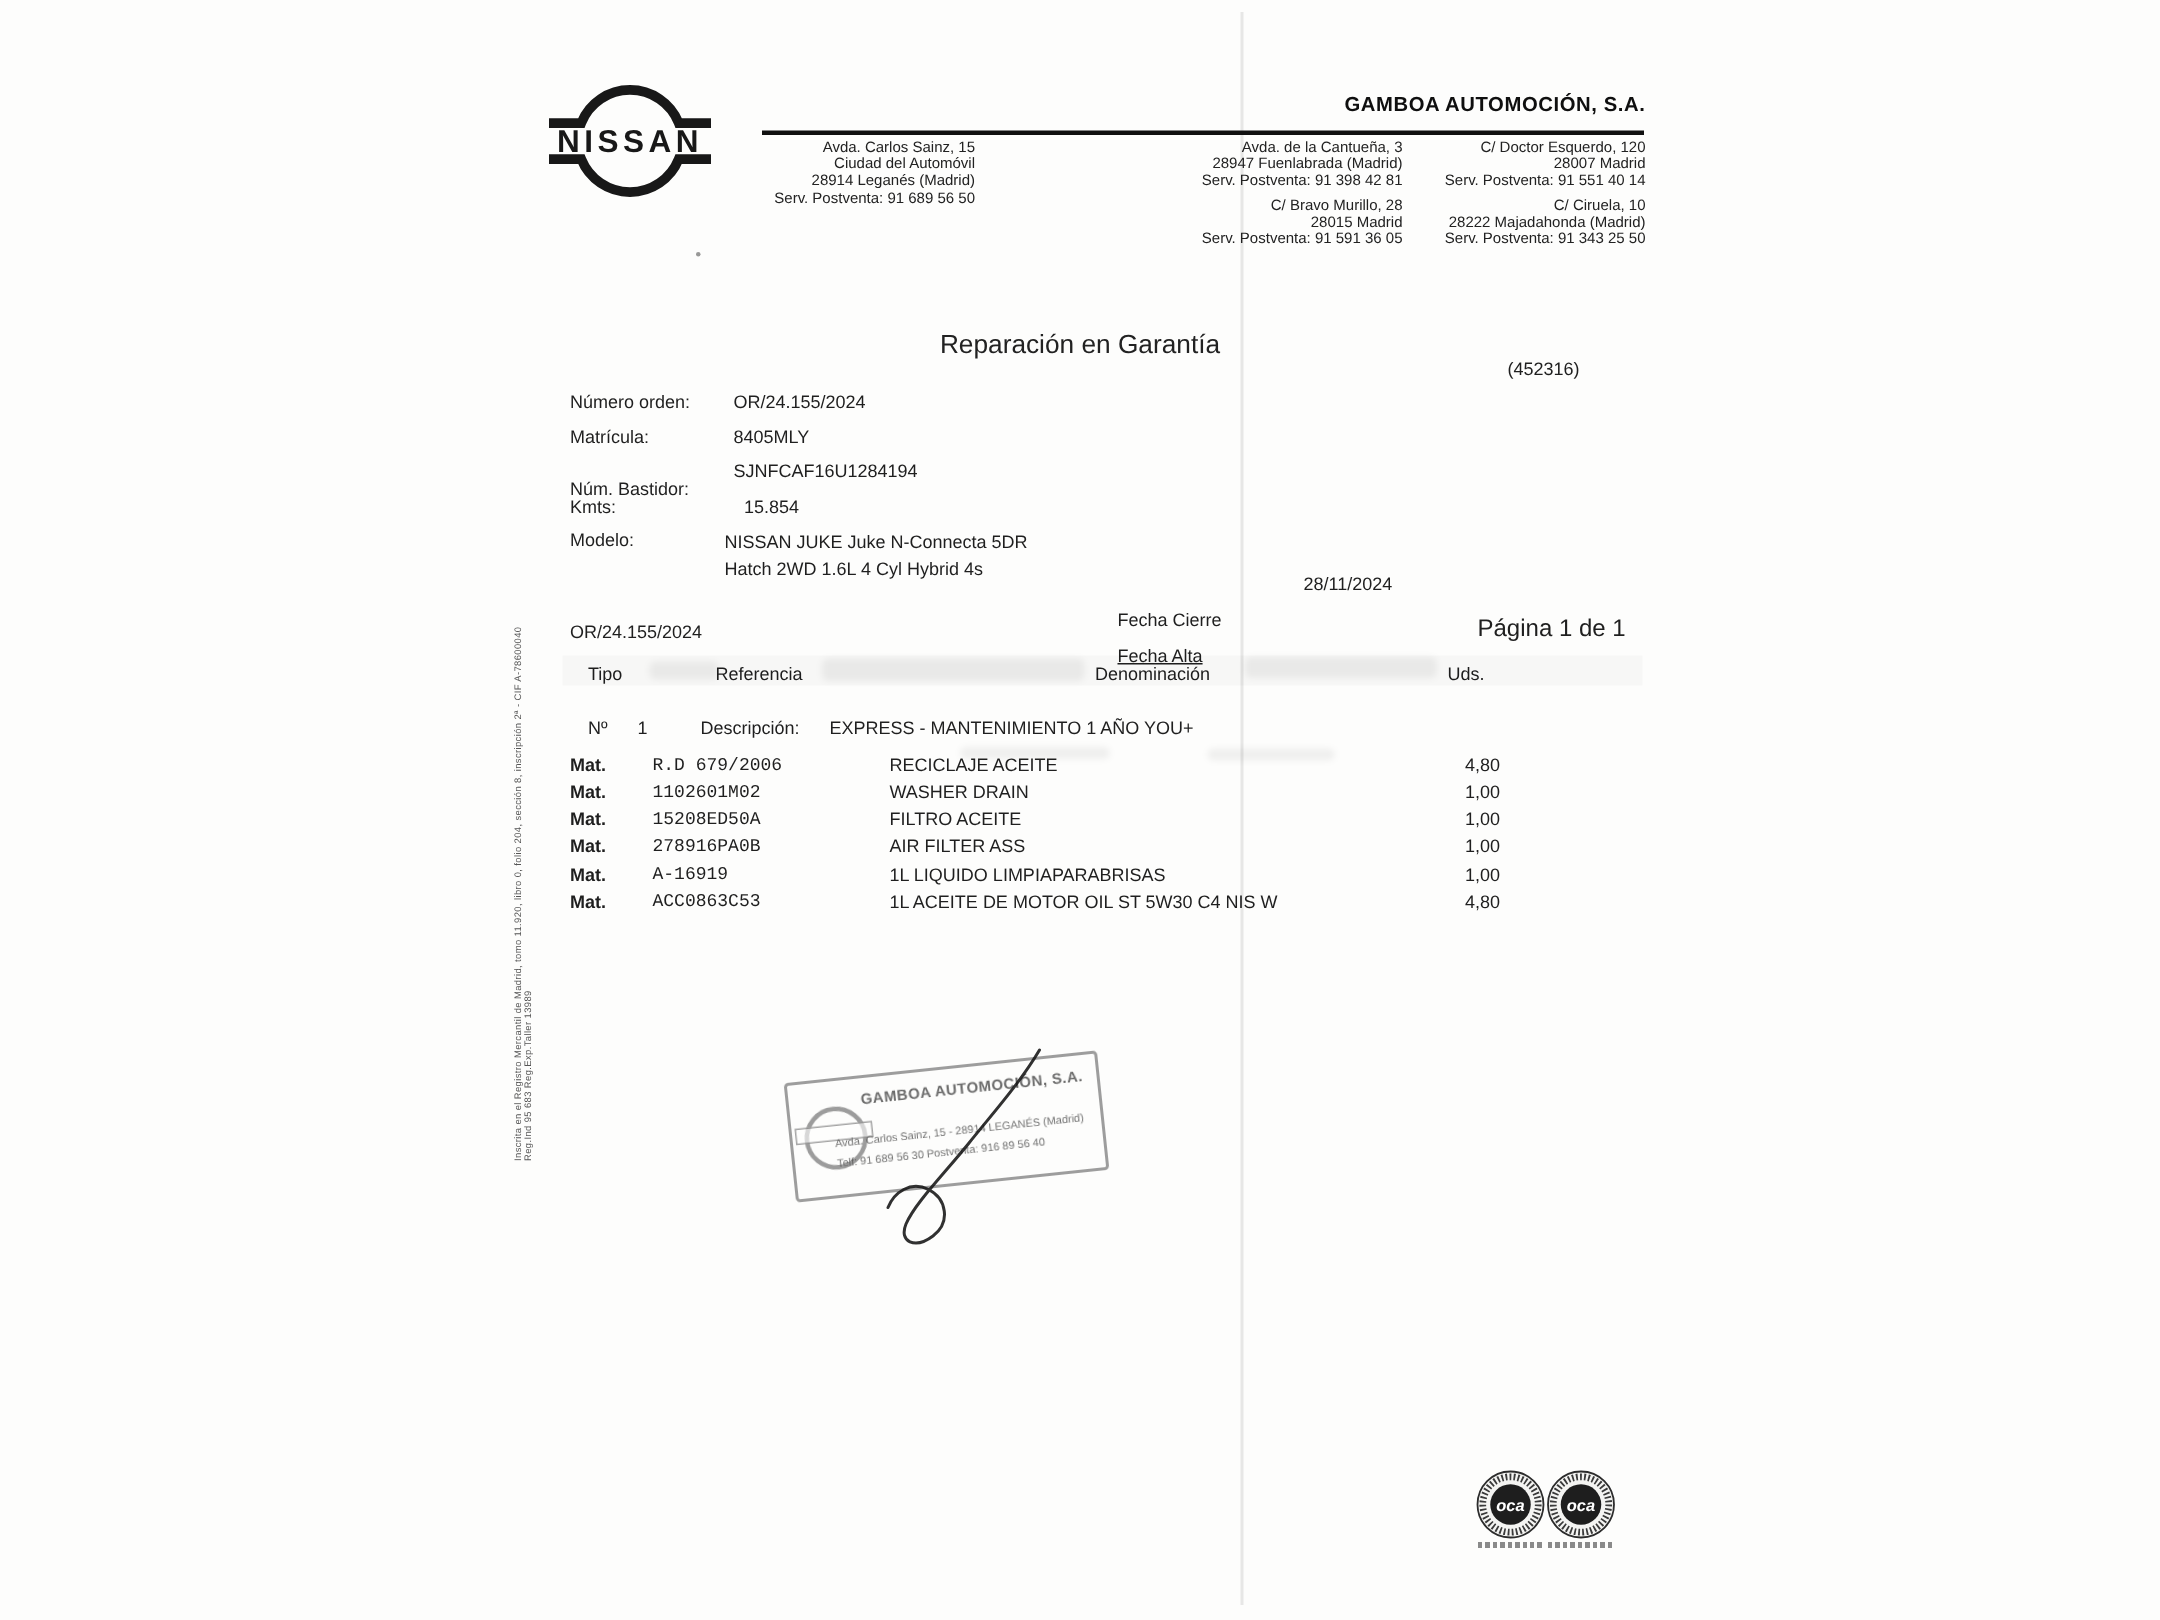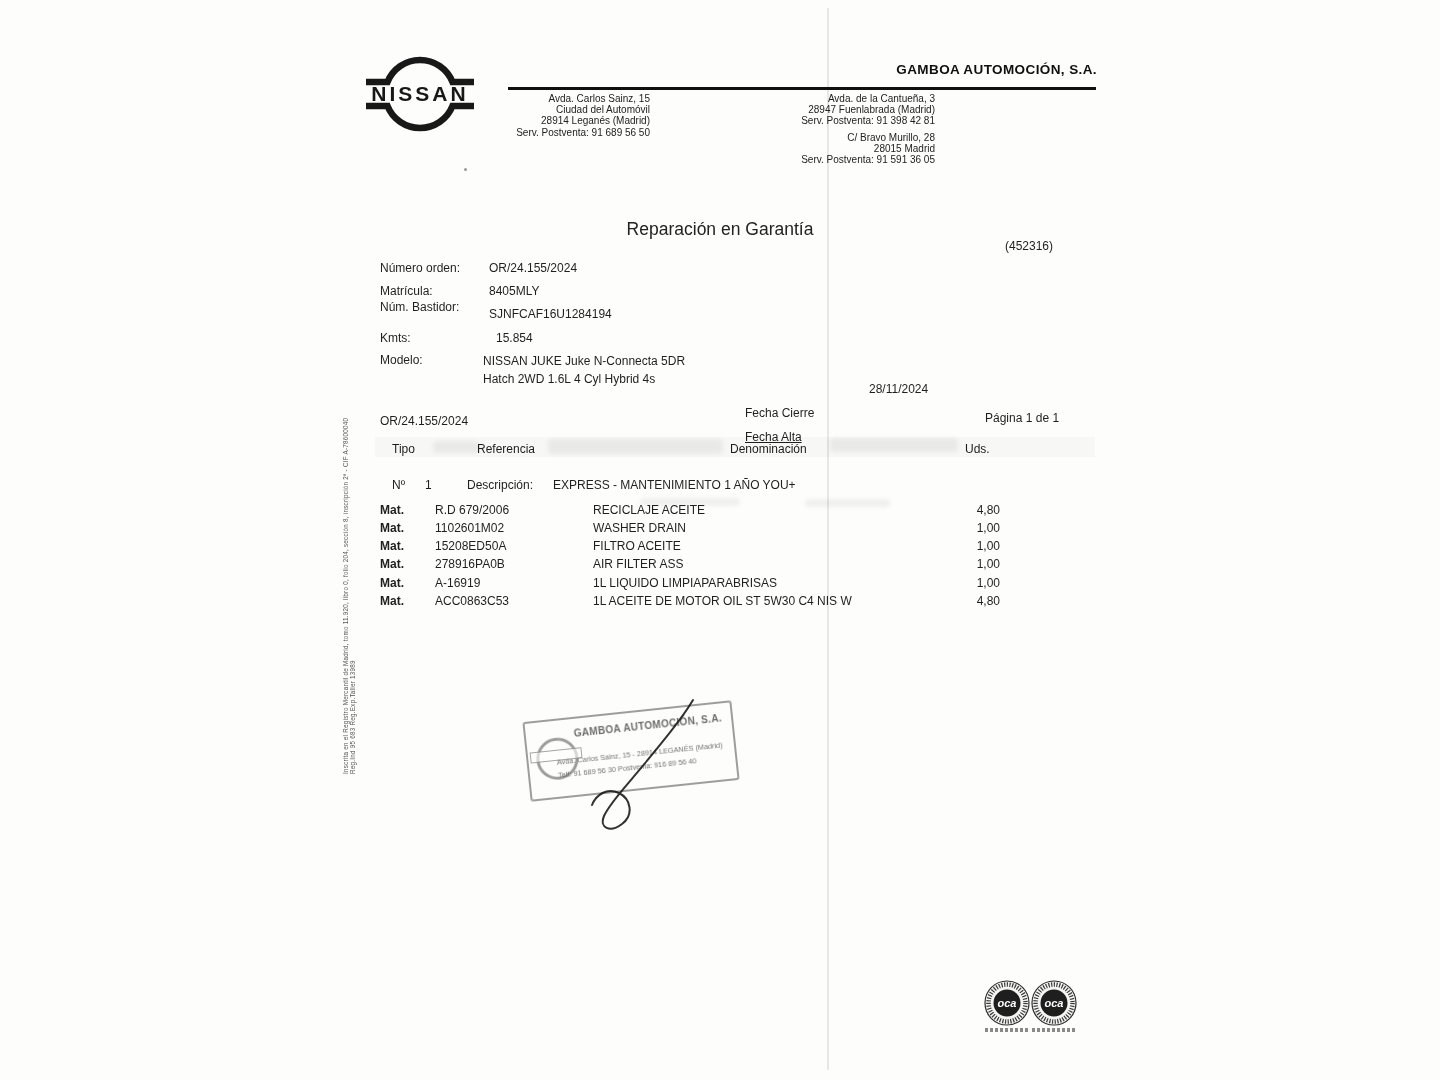--- a/index.html
+++ b/index.html
@@ -15,27 +15,27 @@
   .fold-line{left:827px;top:8px;width:2px;height:1062px;background:rgba(0,0,0,0.085);}
   
   .doc-title{left:545px;top:219px;width:350px;text-align:center;font-size:17.5px;color:#222;}
   .ref-number{left:1005px;top:239px;font-size:12px;}
   .f-label{left:380px;font-size:12px;}
   .f-value{left:489px;font-size:12px;white-space:nowrap;}
   .modelo-val{left:483px;font-size:12px;line-height:18px;white-space:nowrap;}
   .fecha-label{left:745px;font-size:12px;margin-top:48px;}
   .fecha-value{left:869px;font-size:12px;}
   .order-ref{left:380px;top:414px;font-size:12px;}
-  .page-indicator{left:985px;top:411px;font-size:12px;}
+  .page-indicator{left:985px;top:411px;font-size:16px;}
   
   .thead-band{left:375px;top:437px;width:720px;height:20px;background:rgba(0,0,0,0.025);}
   .th{top:442px;font-size:12px;color:#1d1d1d;}
   .desc-row span, .item-row span{font-size:12px;white-space:nowrap;}
   .item-tipo{left:380px;font-weight:bold;}
-  .item-ref{left:435px;}
+  .item-ref{left:435px;font-family:Liberation Mono, monospace;}
   .item-den{left:593px;}
   .item-uds{right:440px;width:70px;text-align:right;}
   .smudge{background:rgba(0,0,0,0.055);filter:blur(2px);border-radius:4px;}
   
   .stamp{left:526px;top:711px;width:206px;height:76px;transform:rotate(-6deg);
          border:2.5px solid rgba(55,55,55,0.55);border-radius:3px;opacity:.88;filter:blur(.4px);}
   .stamp-emblem{left:8px;top:17px;width:36px;height:36px;border:3px solid rgba(70,70,70,0.6);border-radius:50%;}
   .stamp-emblem-bar{left:2px;top:29px;width:50px;height:9px;border:1.5px solid rgba(70,70,70,0.55);background:rgba(255,255,255,0.6);}
   .stamp-l1{left:48px;top:9px;width:154px;font-size:10px;font-weight:bold;letter-spacing:.3px;color:rgba(50,50,50,0.82);white-space:nowrap;}
   .stamp-l2{left:28px;top:37px;width:176px;font-size:7.3px;color:rgba(55,55,55,0.8);white-space:nowrap;}
@@ -78,29 +78,41 @@
       <div>Avda. de la Cantueña, 3</div>
       <div>28947 Fuenlabrada (Madrid)</div>
       <div>Serv. Postventa: 91 398 42 81</div>
     </div>
     <div class="g2">
       <div>C/ Bravo Murillo, 28</div>
       <div>28015 Madrid</div>
       <div>Serv. Postventa: 91 591 36 05</div>
     </div>
   </div>
+  <div class="abs addr-col c4" style="right:343px;">
+    <div class="g1">
+      <div>C/ Doctor Esquerdo, 120</div>
+      <div>28007 Madrid</div>
+      <div>Serv. Postventa: 91 551 40 14</div>
+    </div>
+    <div class="g2">
+      <div>C/ Ciruela, 10</div>
+      <div>28222 Majadahonda (Madrid)</div>
+      <div>Serv. Postventa: 91 343 25 50</div>
+    </div>
+  </div>
 
   <div class="abs doc-title">Reparación en Garantía</div>
   <div class="abs ref-number">(452316)</div>
 
   <div class="abs f-label" style="top:261px;">Número orden:</div>
   <div class="abs f-value" style="top:261px;">OR/24.155/2024</div>
   <div class="abs f-label" style="top:284px;">Matrícula:</div>
   <div class="abs f-value" style="top:284px;">8405MLY</div>
-  <div class="abs f-label" style="top:300px;">Núm. Bastidor:</div>
+  <div class="abs f-label" style="top:319px;">Núm. Bastidor:</div>
   <div class="abs f-value" style="top:307px;">SJNFCAF16U1284194</div>
   <div class="abs f-label" style="top:331px;">Kmts:</div>
   <div class="abs f-value" style="top:331px;left:496px;">15.854</div>
   <div class="abs f-label" style="top:353px;">Modelo:</div>
   <div class="abs modelo-val" style="top:352px;">
     <div>NISSAN JUKE Juke N-Connecta 5DR</div>
     <div>Hatch 2WD 1.6L 4 Cyl Hybrid 4s</div>
   </div>
 
   <div class="abs fecha-label" style="top:358px;">Fecha Cierre</div>

